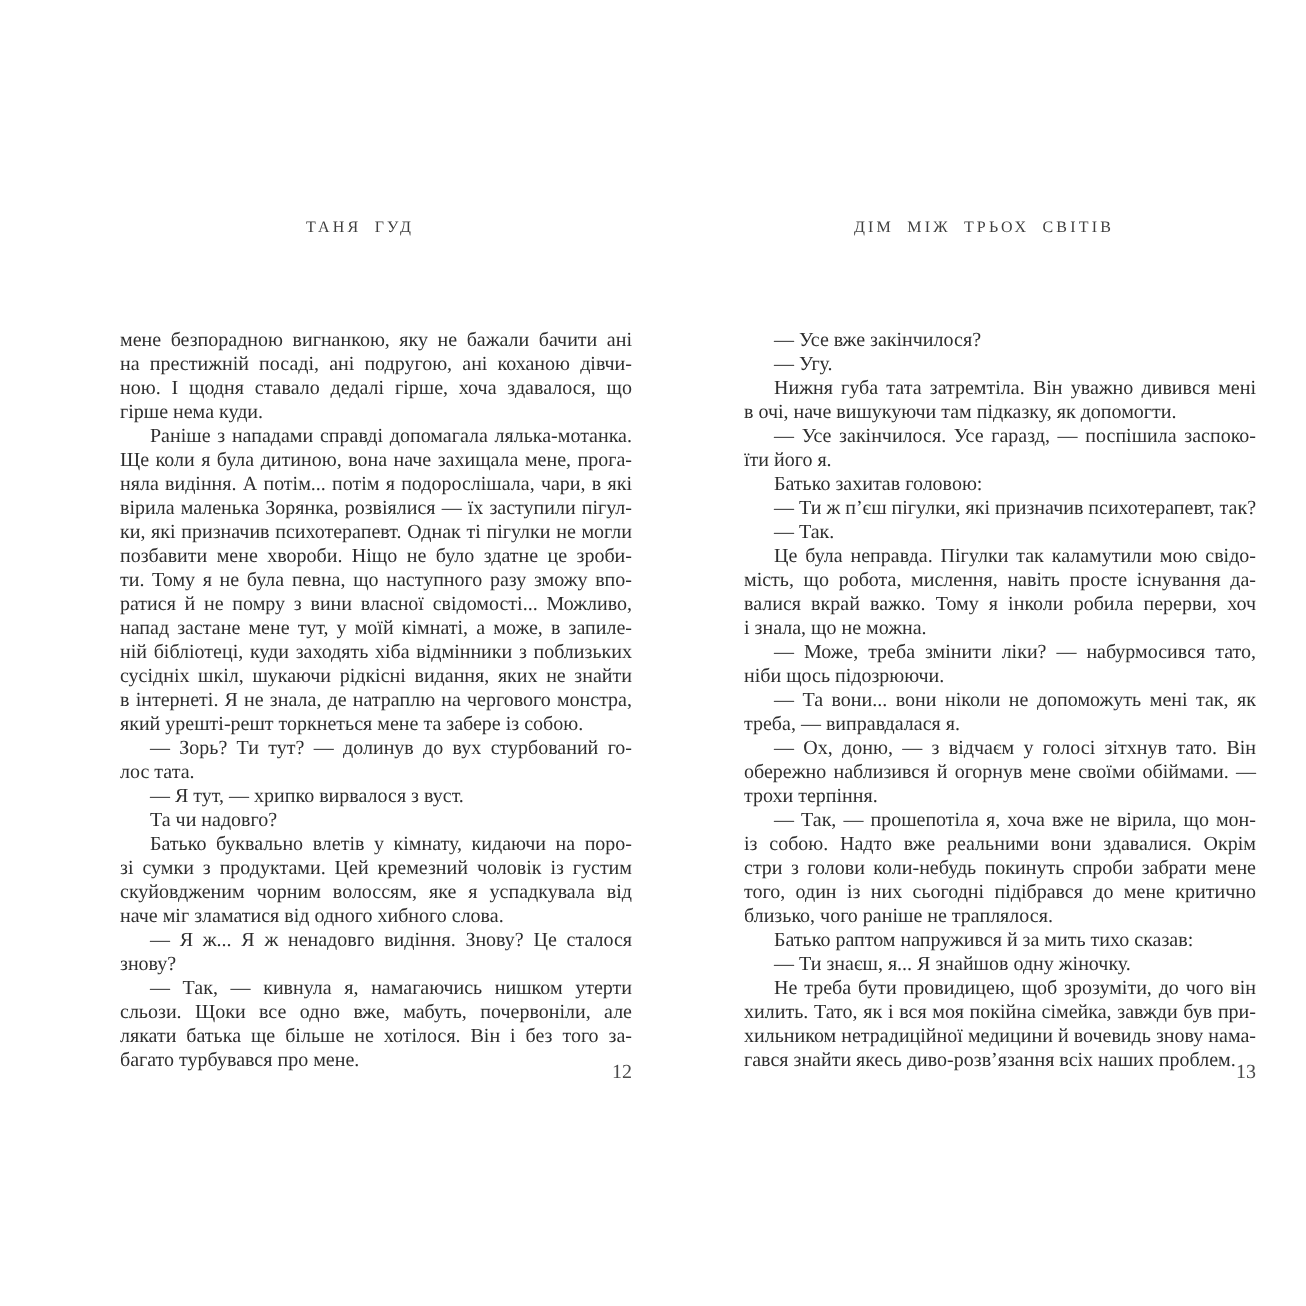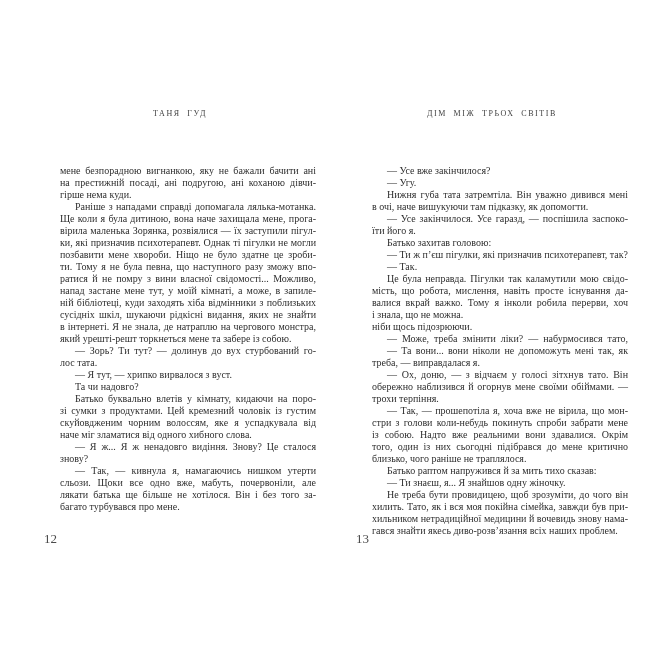--- a/index.html
+++ b/index.html
@@ -47,38 +47,40 @@
     text-align: justify;
     text-align-last: justify;
   }
   .line.ind { padding-left: 15px; }
   .line.it  { }
 
   .folio {
     position: absolute;
     top: 531px;
     left: 0; right: 0;
-    text-align: left;
-    font-size: 13px;
+    text-align: right;
+    font-size: 10px;
     color: #4a4a4a;
   }
 </style>
 </head>
 <body>
 
 <div>
 
   <section class="page left">
     <div class="running-header">ТАНЯ ГУД</div>
     <div class="body-text">
         <div class="line j">мене безпорадною вигнанкою, яку не бажали бачити ані</div>
         <div class="line j">на престижній посаді, ані подругою, ані коханою дівчи-</div>
+        <div class="line j">ною. І щодня ставало дедалі гірше, хоча здавалося, що</div>
         <div class="line">гірше нема куди.</div>
         <div class="line ind j">Раніше з нападами справді допомагала лялька-мотанка.</div>
         <div class="line j">Ще коли я була дитиною, вона наче захищала мене, прога-</div>
+        <div class="line j">няла видіння. А потім... потім я подорослішала, чари, в які</div>
         <div class="line j">вірила маленька Зорянка, розвіялися — їх заступили пігул-</div>
         <div class="line j">ки, які призначив психотерапевт. Однак ті пігулки не могли</div>
         <div class="line j">позбавити мене хвороби. Ніщо не було здатне це зроби-</div>
         <div class="line j">ти. Тому я не була певна, що наступного разу зможу впо-</div>
         <div class="line j">ратися й не помру з вини власної свідомості... Можливо,</div>
         <div class="line j">напад застане мене тут, у моїй кімнаті, а може, в запиле-</div>
         <div class="line j">ній бібліотеці, куди заходять хіба відмінники з поблизьких</div>
         <div class="line j">сусідніх шкіл, шукаючи рідкісні видання, яких не знайти</div>
         <div class="line j">в інтернеті. Я не знала, де натраплю на чергового монстра,</div>
         <div class="line">який урешті-решт торкнеться мене та забере із собою.</div>
@@ -109,30 +111,30 @@
         <div class="line">в очі, наче вишукуючи там підказку, як допомогти.</div>
         <div class="line ind j">— Усе закінчилося. Усе гаразд, — поспішила заспоко-</div>
         <div class="line">їти його я.</div>
         <div class="line ind">Батько захитав головою:</div>
         <div class="line ind">— Ти ж п’єш пігулки, які призначив психотерапевт, так?</div>
         <div class="line ind">— Так.</div>
         <div class="line ind j">Це була неправда. Пігулки так каламутили мою свідо-</div>
         <div class="line j">мість, що робота, мислення, навіть просте існування да-</div>
         <div class="line j">валися вкрай важко. Тому я інколи робила перерви, хоч</div>
         <div class="line">і знала, що не можна.</div>
+        <div class="line ind j">— Може, треба змінити ліки? — набурмосився тато,</div>
         <div class="line">ніби щось підозрюючи.</div>
-        <div class="line ind j">— Може, треба змінити ліки? — набурмосився тато,</div>
         <div class="line ind j">— Та вони... вони ніколи не допоможуть мені так, як</div>
         <div class="line">треба, — виправдалася я.</div>
         <div class="line ind j">— Ох, доню, — з відчаєм у голосі зітхнув тато. Він</div>
         <div class="line j">обережно наблизився й огорнув мене своїми обіймами. —</div>
         <div class="line">трохи терпіння.</div>
         <div class="line ind j">— Так, — прошепотіла я, хоча вже не вірила, що мон-</div>
+        <div class="line j">із собою. Надто вже реальними вони здавалися. Окрім</div>
         <div class="line j">стри з голови коли-небудь покинуть спроби забрати мене</div>
-        <div class="line j">із собою. Надто вже реальними вони здавалися. Окрім</div>
         <div class="line j">того, один із них сьогодні підібрався до мене критично</div>
         <div class="line">близько, чого раніше не траплялося.</div>
         <div class="line ind">Батько раптом напружився й за мить тихо сказав:</div>
         <div class="line ind">— Ти знаєш, я... Я знайшов одну жіночку.</div>
         <div class="line ind j">Не треба бути провидицею, щоб зрозуміти, до чого він</div>
         <div class="line j">хилить. Тато, як і вся моя покійна сімейка, завжди був при-</div>
         <div class="line j">хильником нетрадиційної медицини й вочевидь знову нама-</div>
         <div class="line">гався знайти якесь диво-розв’язання всіх наших проблем.</div>
       </div>
     <div class="folio">13</div>

